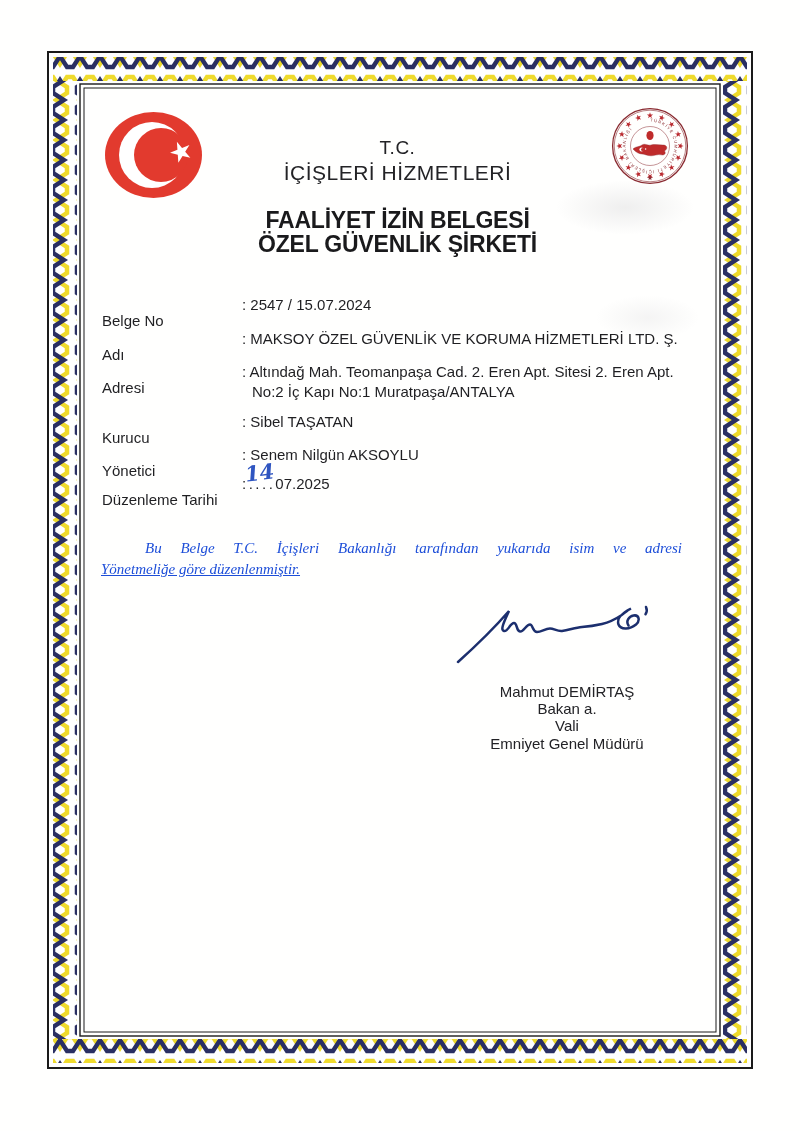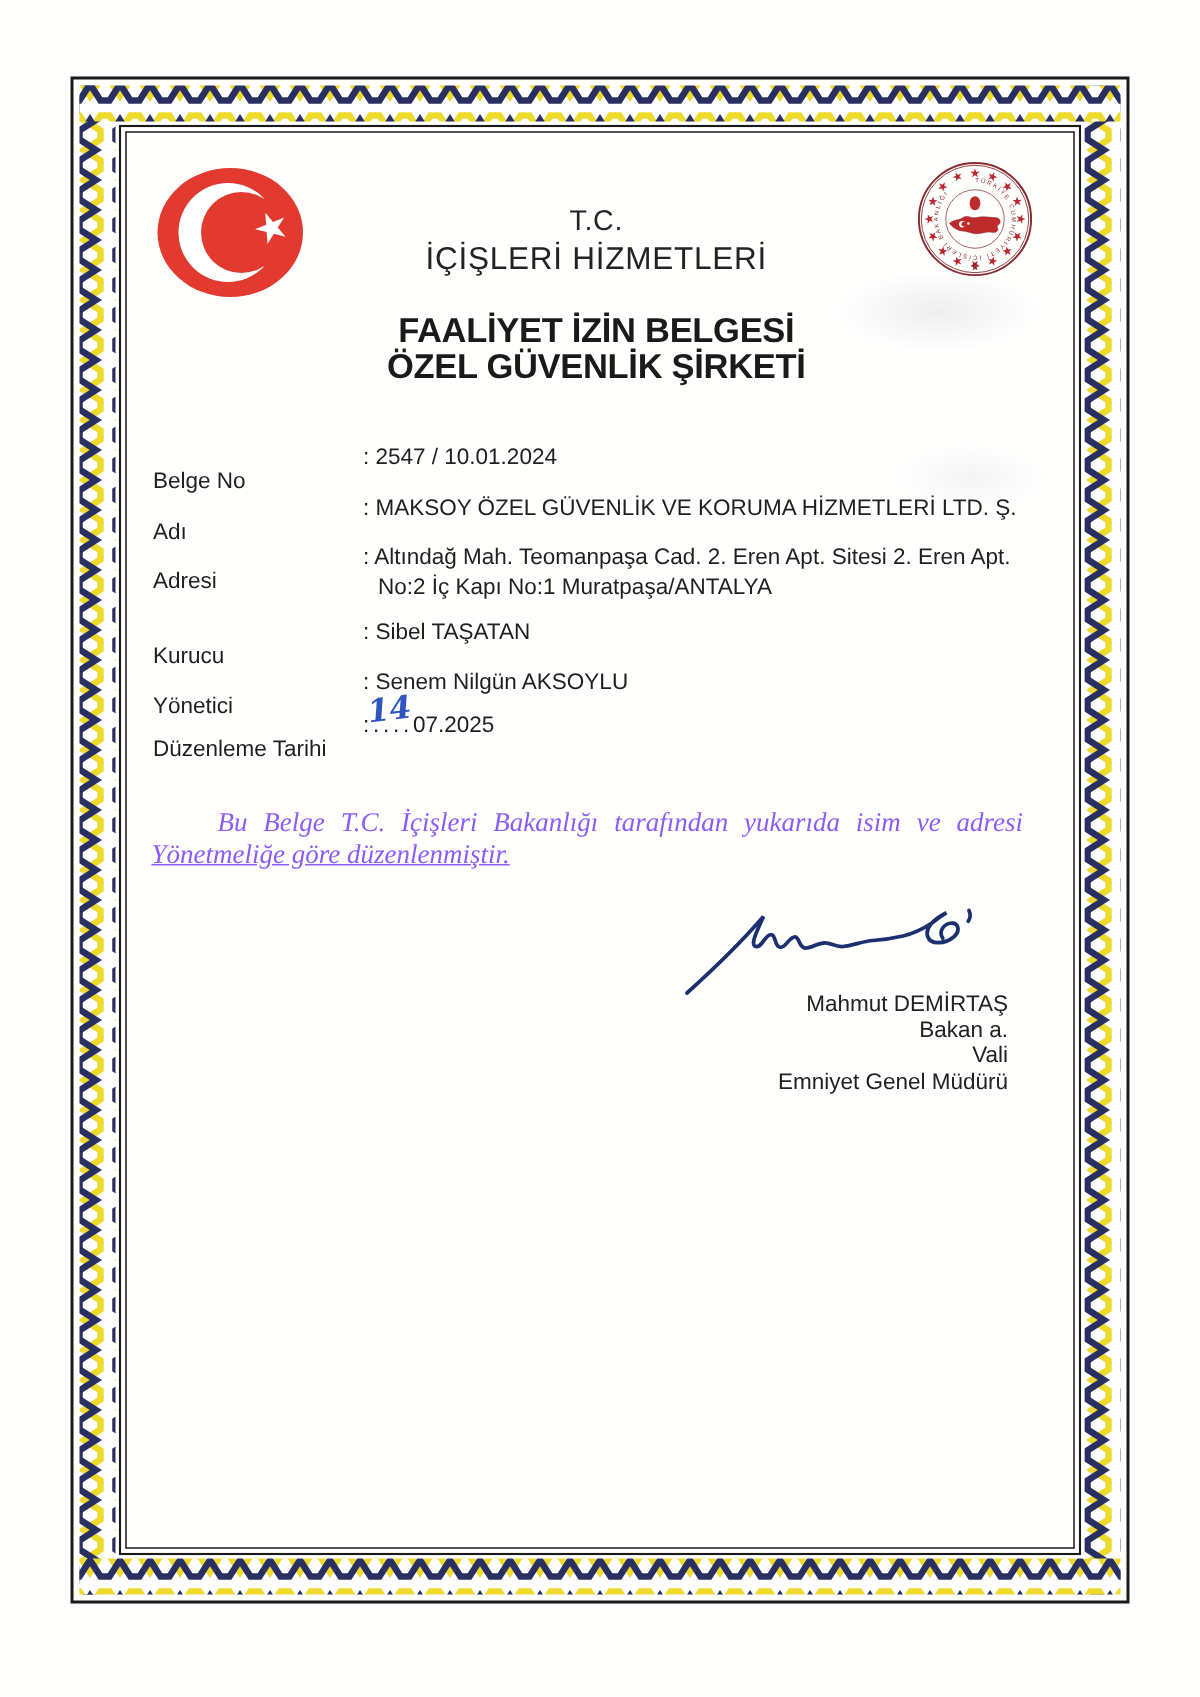--- a/index.html
+++ b/index.html
@@ -23,27 +23,27 @@
   .fvalue{position:absolute;left:140px;top:0;width:452px;padding-left:10px;text-indent:-10px;}
   .fdate{white-space:nowrap;}
   .dots{letter-spacing:2.5px;}
   .hand14{position:absolute;left:3px;top:-11px;font-family:"DejaVu Serif",serif;
           font-style:italic;font-weight:bold;font-size:21px;color:#2f55c0;
           transform:rotate(-7deg);text-indent:0;}
 
   
   .para{position:absolute;left:101px;top:538px;width:581px;
         font-family:"Liberation Serif",serif;font-style:italic;
-        font-size:18px;line-height:20.8px;color:#8b5cf6;}
+        font-size:15px;line-height:20.8px;color:#1d4ed8;}
   .para-line{display:block;text-align:justify;text-align-last:justify;}
   .para-line.first{text-indent:44px;}
   .para-line.last{text-align:center;text-align-last:left;text-decoration:underline;}
 
   
-  .sigblock{position:absolute;left:462px;top:661px;width:210px;text-align:right;
+  .sigblock{position:absolute;left:462px;top:683px;width:210px;text-align:center;
             font-size:15px;line-height:17.2px;color:#222226;}
 
   
   .smudge{position:absolute;pointer-events:none;}
   .sm1{left:555px;top:180px;width:140px;height:55px;
        background:radial-gradient(ellipse at center,rgba(120,118,125,.12),rgba(120,118,125,0) 70%);}
   .sm2{left:595px;top:295px;width:105px;height:45px;
        background:radial-gradient(ellipse at center,rgba(120,118,125,.08),rgba(120,118,125,0) 70%);}
 </style>
 </head>
@@ -124,21 +124,21 @@
     <div class="hdr-min">İÇİŞLERİ HİZMETLERİ</div>
   </div>
 
   <div class="ttl">
     <div>FAALİYET İZİN BELGESİ</div>
     <div>ÖZEL GÜVENLİK ŞİRKETİ</div>
   </div>
 
   <div class="frow" style="top:295px">
     <div class="flabel">Belge No</div>
-    <div class="fvalue">: 2547 / 10.01.2024</div>
+    <div class="fvalue">: 2547 / 15.07.2024</div>
   </div>
   <div class="frow" style="top:329px">
     <div class="flabel">Adı</div>
     <div class="fvalue">: MAKSOY ÖZEL GÜVENLİK VE KORUMA HİZMETLERİ LTD. Ş.</div>
   </div>
   <div class="frow" style="top:362px">
     <div class="flabel">Adresi</div>
     <div class="fvalue">: Altındağ Mah. Teomanpaşa Cad. 2. Eren Apt. Sitesi 2. Eren Apt. No:2 İç Kapı No:1 Muratpaşa/ANTALYA</div>
   </div>
   <div class="frow" style="top:412px">

